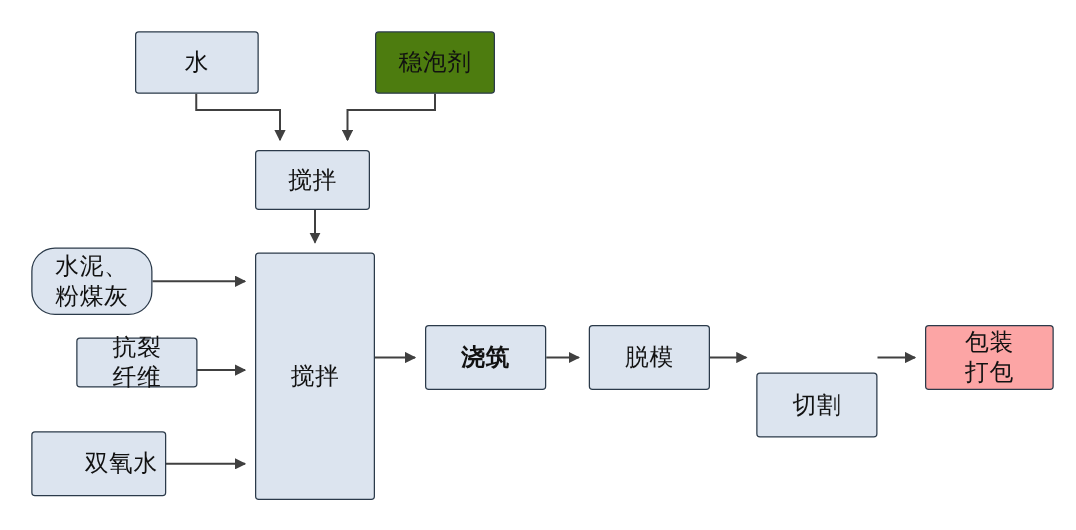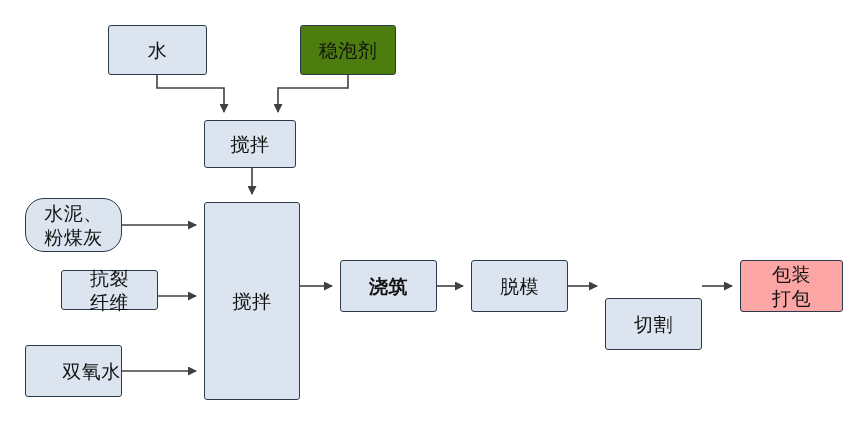--- a/index.html
+++ b/index.html
@@ -68,21 +68,21 @@
   </svg>
 
   <div id="node-layer">
       <div class="node" style="left: 108px; top: 25px; width: 99px; height: 50px; background: rgb(220, 228, 239); border-color: rgb(43, 58, 74);">水</div>
       <div class="node" style="left: 300px; top: 25px; width: 96px; height: 50px; background: #4d7c0f; border-color: rgb(43, 58, 74);">稳泡剂</div>
       <div class="node" style="left: 204px; top: 120px; width: 92px; height: 48px; background: rgb(220, 228, 239); border-color: rgb(43, 58, 74);">搅拌</div>
       <div class="node" style="left: 25px; top: 198px; width: 97px; height: 54px; background: rgb(220, 228, 239); border-color: rgb(43, 58, 74); border-radius: 19px;">水泥、
 粉煤灰</div>
       <div class="node" style="left: 25px; top: 270px; width: 97px; height: 40px; background: rgb(220, 228, 239); border-color: rgb(43, 58, 74); margin-left: 36px;">抗裂
 纤维</div>
-      <div class="node" style="left: 25px; top: 345px; width: 97px; height: 52px; background: rgb(220, 228, 239); border-color: rgb(43, 58, 74); padding-left: 36px;">双氧水</div>
+      <div class="node" style="left: 25px; top: 345px; width: 108px; height: 52px; background: rgb(220, 228, 239); border-color: rgb(43, 58, 74); padding-left: 36px;">双氧水</div>
       <div class="node tall" style="left: 204px; top: 202px; width: 96px; height: 198px; background: rgb(220, 228, 239); border-color: rgb(43, 58, 74);">搅拌</div>
       <div class="node" style="left: 340px; top: 260px; width: 97px; height: 52px; background: rgb(220, 228, 239); border-color: rgb(43, 58, 74); font-weight: bold;">浇筑</div>
       <div class="node" style="left: 471px; top: 260px; width: 97px; height: 52px; background: rgb(220, 228, 239); border-color: rgb(43, 58, 74);">脱模</div>
       <div class="node" style="left: 605px; top: 260px; width: 97px; height: 52px; background: rgb(220, 228, 239); border-color: rgb(43, 58, 74); margin-top: 38px;">切割</div>
       <div class="node" style="left: 740px; top: 260px; width: 103px; height: 52px; background: #fca5a5; border-color: rgb(43, 58, 74);">包装
 打包</div>
     </div>
 
 </div>
 

